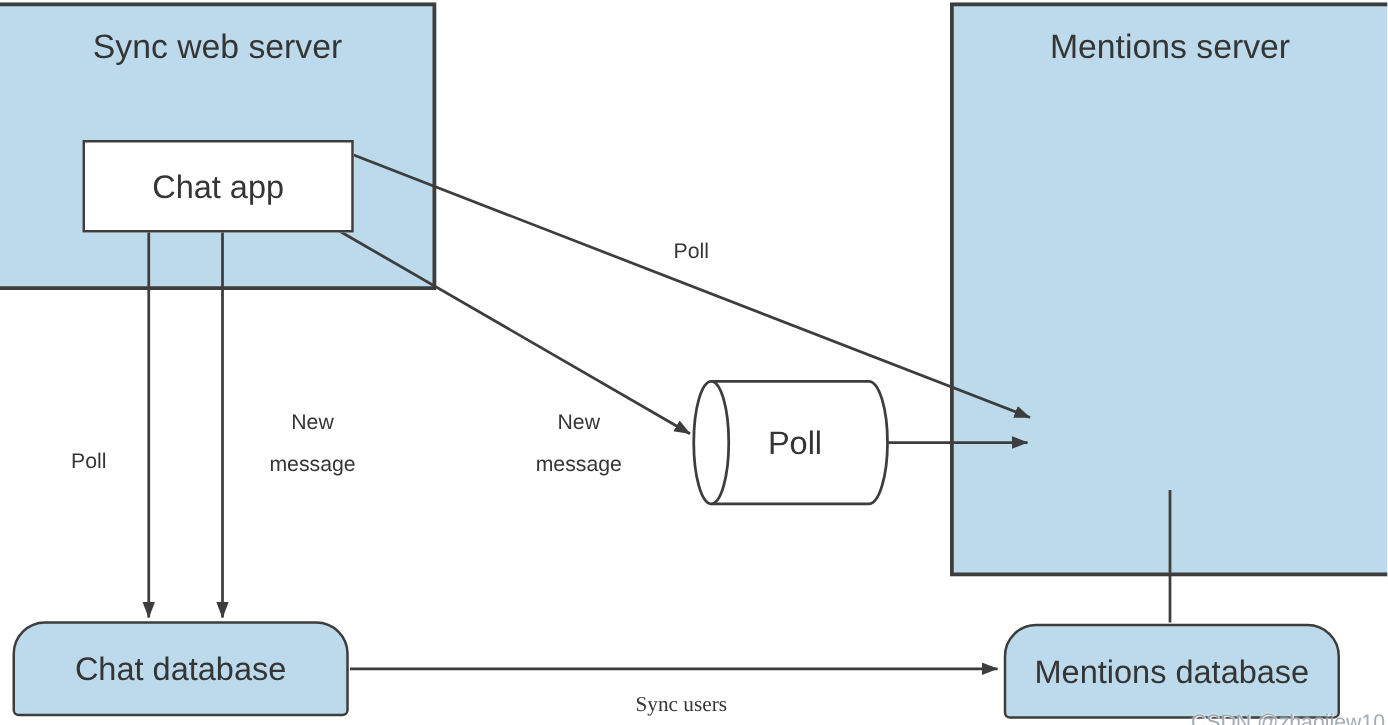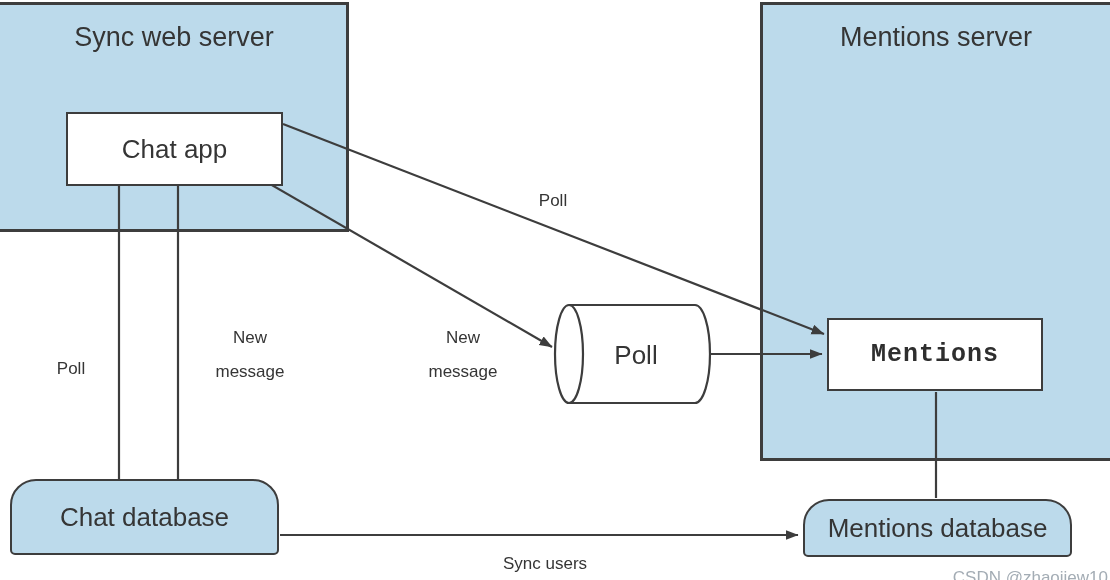--- a/index.html
+++ b/index.html
@@ -49,22 +49,22 @@
   .db{
     position:absolute;
     background:#bcdaeb;
     border:2.5px solid #3d3d3d;
     box-sizing:border-box;
     border-radius:26px 26px 5px 5px;
     display:flex;align-items:center;justify-content:center;
     font-size:26px;
     z-index:3;
   }
-  .db.chat-db{left:10px;top:479px;width:269px;height:76px;}
-  .db.mentions-db{left:803px;top:499px;width:269px;height:58px;text-align:right;}
+  .db.chat-db{left:10px;top:497px;width:269px;height:76px;}
+  .db.mentions-db{left:803px;top:499px;width:269px;height:76px;text-align:right;}
   
   .edge-label{
     position:absolute;
     transform:translate(-50%,-50%);
     font-size:17px;
     text-align:center;
     line-height:34px;
     white-space:pre-line;
     z-index:4;
   }
@@ -113,36 +113,33 @@
       <ellipse cx="569" cy="354" rx="14" ry="49" fill="#ffffff" stroke="#3d3d3d" stroke-width="2.2"></ellipse>
     </g>
   </svg>
 
   <div class="container-title" style="left:174px;top:22px;">Sync web server</div>
   <div class="container-title" style="left:936px;top:22px;">Mentions server</div>
 
   <div class="node chat-app">
     <span>Chat app</span>
   </div>
-  <div class="node mentions-node">
-    <span>Mentions</span>
-  </div>
 
   <div class="queue-label" style="left:636px;top:355px;">Poll</div>
 
   <div class="db chat-db">
     <span>Chat database</span>
   </div>
   <div class="db mentions-db">
     <span>Mentions database</span>
   </div>
 
   <div class="edge-label" style="left:71px;top:369px;">Poll</div>
   <div class="edge-label" style="left:250px;top:355px;">New
 message</div>
   <div class="edge-label" style="left:463px;top:355px;">New
 message</div>
   <div class="edge-label" style="left:553px;top:201px;">Poll</div>
-  <div class="edge-label" style="left:545px;top:564px;">Sync users</div>
+  <div class="edge-label" style="left:545px;top:564px;font-family:Liberation Serif, serif;">Sync users</div>
 
   <div class="watermark">CSDN @zhaojiew10</div>
 
 </div>
 
 </body></html>

